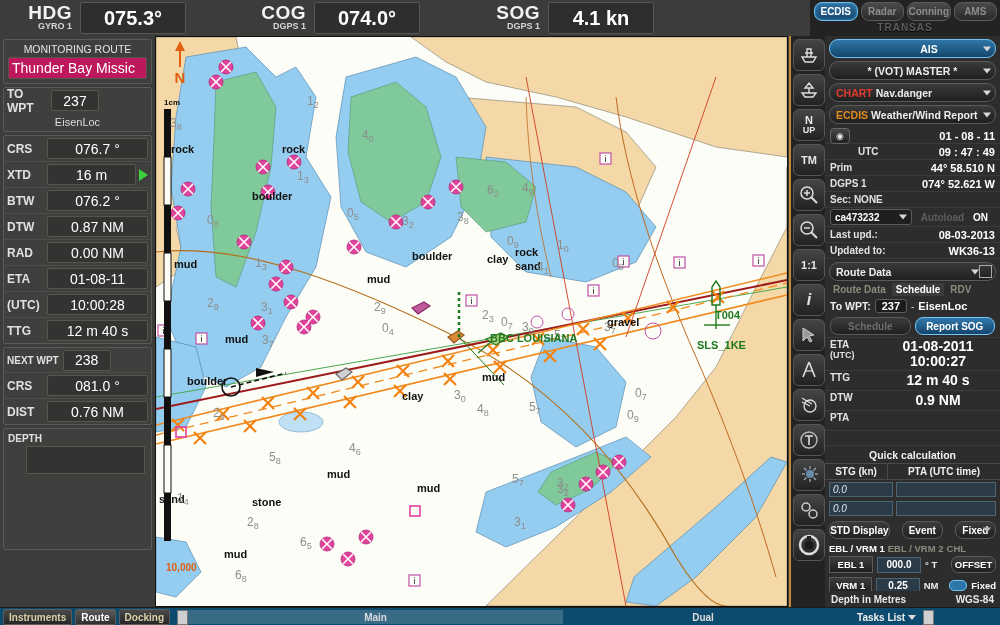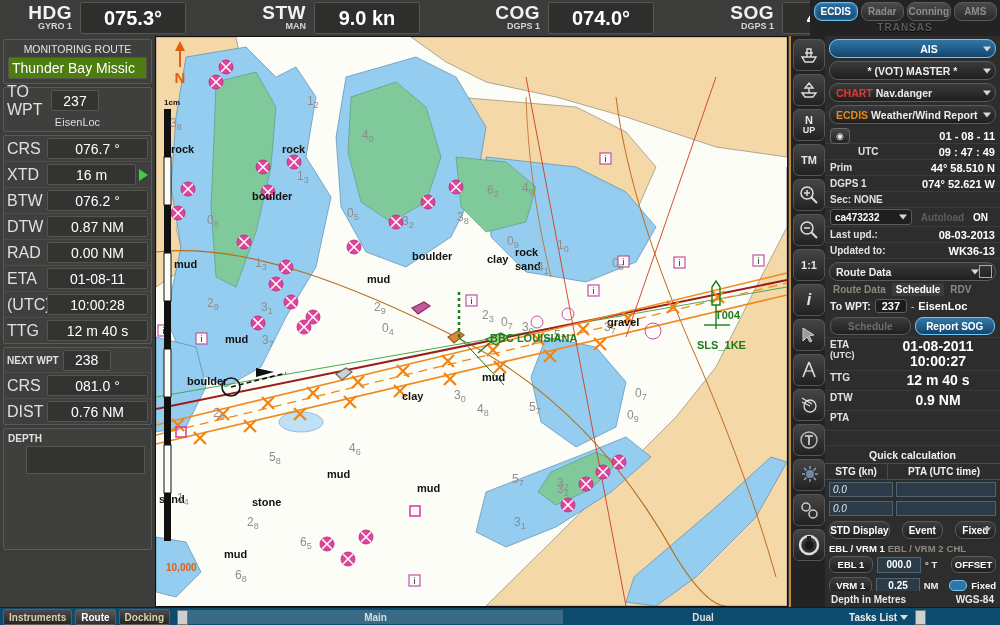--- a/index.html
+++ b/index.html
@@ -27,25 +27,25 @@
   .atab.on{background:linear-gradient(#2f6f9e,#17486f);border:1px solid #6fc0f0;color:#ffffff;
            box-shadow:0 0 3px #3a9ad9 inset;}
   .brand{text-align:center;font-size:10px;font-weight:bold;color:#5e5e5e;letter-spacing:1px;
          margin-top:1px;text-shadow:0 1px 0 #000;}
 
   
   .left{position:absolute;left:0;top:36px;width:155px;height:571px;background:#3c3c3a;
         border-right:1px solid #1d1d1c;font-size:11px;}
   .lbox{margin:3px 3px 0 3px;border:1px solid #5a5a58;border-radius:2px;background:#3f3f3d;}
   .lhdr{text-align:center;font-size:10.5px;color:#e4e4e4;padding:3px 0 1px;}
-  .lname{margin:1px 4px 4px;background:#4d7c0f;border:1px solid #56564f;border-radius:2px;
+  .lname{margin:1px 4px 4px;background:#be185d;border:1px solid #56564f;border-radius:2px;
          font-size:14px;color:#fff;padding:2px 3px;white-space:nowrap;overflow:hidden;}
   .lrow{display:flex;align-items:center;height:25px;border-top:1px solid #4d4d4b;padding:0 3px;}
   .lrow:first-child{border-top:none;}
-  .lk{font-size:16px;font-weight:normal;color:#e0e0e0;width:40px;flex:none;}
+  .lk{font-size:12px;font-weight:bold;color:#e0e0e0;width:40px;flex:none;}
   .lv{flex:1;background:#333331;border:1px solid #56564f;border-radius:2px;height:19px;
       display:flex;align-items:center;justify-content:center;font-size:14px;color:#fff;}
   .lv.wpt{flex:none;width:46px;margin-left:4px;}
   .lsub{text-align:center;font-size:11px;color:#ddd;padding:3px 0;}
   .arrow-r{width:0;height:0;border-left:9px solid #3bd13b;border-top:6px solid transparent;
            border-bottom:6px solid transparent;margin-left:3px;}
   .nextwpt{display:flex;align-items:center;height:24px;padding:0 3px;}
   .nextwpt .k{font-size:10px;font-weight:bold;color:#e0e0e0;}
   .depthhdr{font-size:10px;font-weight:bold;color:#e0e0e0;padding:4px 4px 2px;}
   .depthbox{margin:0 6px 6px 22px;height:26px;background:#333331;border:1px solid #56564f;}
@@ -106,21 +106,21 @@
   .qline{display:flex;padding:2px 4px;gap:3px;}
   .qin{height:13px;background:#2b3c48;border:1px solid #4d6473;color:#dfe8ee;
        font-size:10px;padding:0 3px;display:flex;align-items:center;font-style:italic;}
   .qin.a{flex:0 0 56px;}
   .qin.b{flex:1;}
   .stdrow{display:flex;gap:12px;padding:3px 4px 2px;}
   .ebltabs{display:flex;gap:3px;padding:2px 4px 0;}
   .eblt{font-size:9.5px;font-weight:bold;color:#8b8b7d;}
   .eblt.on{color:#fff;}
   .eblrow{display:flex;align-items:center;gap:4px;padding:2px 4px;}
-  .eblbtn{width:42px;height:15px;border-radius:7px;background:linear-gradient(#3c3c3c,#202020);
+  .eblbtn{width:42px;height:15px;border-radius:0;background:linear-gradient(#3c3c3c,#202020);
           border:1px solid #5a5a5a;color:#fff;font-size:9.5px;font-weight:bold;
           display:flex;align-items:center;justify-content:center;}
   .eblval{width:42px;height:14px;background:#2b3c48;border:1px solid #4d6473;color:#fff;
           font-size:10px;font-weight:bold;display:flex;align-items:center;justify-content:center;}
   .eblunit{font-size:9.5px;font-weight:bold;color:#eee;width:22px;}
   .offbtn{flex:1;height:15px;border-radius:7px;background:linear-gradient(#3c3c3c,#202020);
           border:1px solid #5a5a5a;color:#fff;font-size:9.5px;font-weight:bold;
           display:flex;align-items:center;justify-content:center;}
   .pill{width:16px;height:9px;border-radius:5px;background:#2f76a8;border:1px solid #74c6f5;}
   .fixlab{font-size:9.5px;font-weight:bold;color:#fff;}
@@ -146,27 +146,20 @@
 
 <div class="app">
 
   <div class="topbar">
     <div class="tb-group">
       <div class="tb-lab">
         <div class="n">HDG</div>
         <div class="s">GYRO 1</div>
       </div>
       <div class="tb-val">075.3°</div>
-    </div>
-    <div class="tb-group" style="margin-left:56px">
-      <div class="tb-lab">
-        <div class="n">STW</div>
-        <div class="s">MAN</div>
-      </div>
-      <div class="tb-val">9.0 kn</div>
     </div>
     <div class="tb-group" style="margin-left:56px">
       <div class="tb-lab">
         <div class="n">COG</div>
         <div class="s">DGPS 1</div>
       </div>
       <div class="tb-val">074.0°</div>
     </div>
     <div class="tb-group" style="margin-left:56px">
       <div class="tb-lab">
@@ -927,20 +920,20 @@
     </div>
   </div>
 
   <div class="bottom">
     <div class="btab">Instruments</div>
     <div class="btab on">Route</div>
     <div class="btab">Docking</div>
     <div class="bmain"></div>
     <div class="bseg sel" style="width:375px">Main</div>
     <div class="bseg" style="width:280px">Dual</div>
-    <div class="tasks" style="margin-left:6px">
+    <div class="tasks" style="margin-left:14px">
       <span>Tasks List</span>
       <span style="width:0;height:0;border-left:4px solid transparent;border-right:4px solid transparent;
                    border-top:5px solid #ddd;display:inline-block"></span>
     </div>
     <div class="bmain"></div>
   </div>
 </div>
 
 </body></html>

